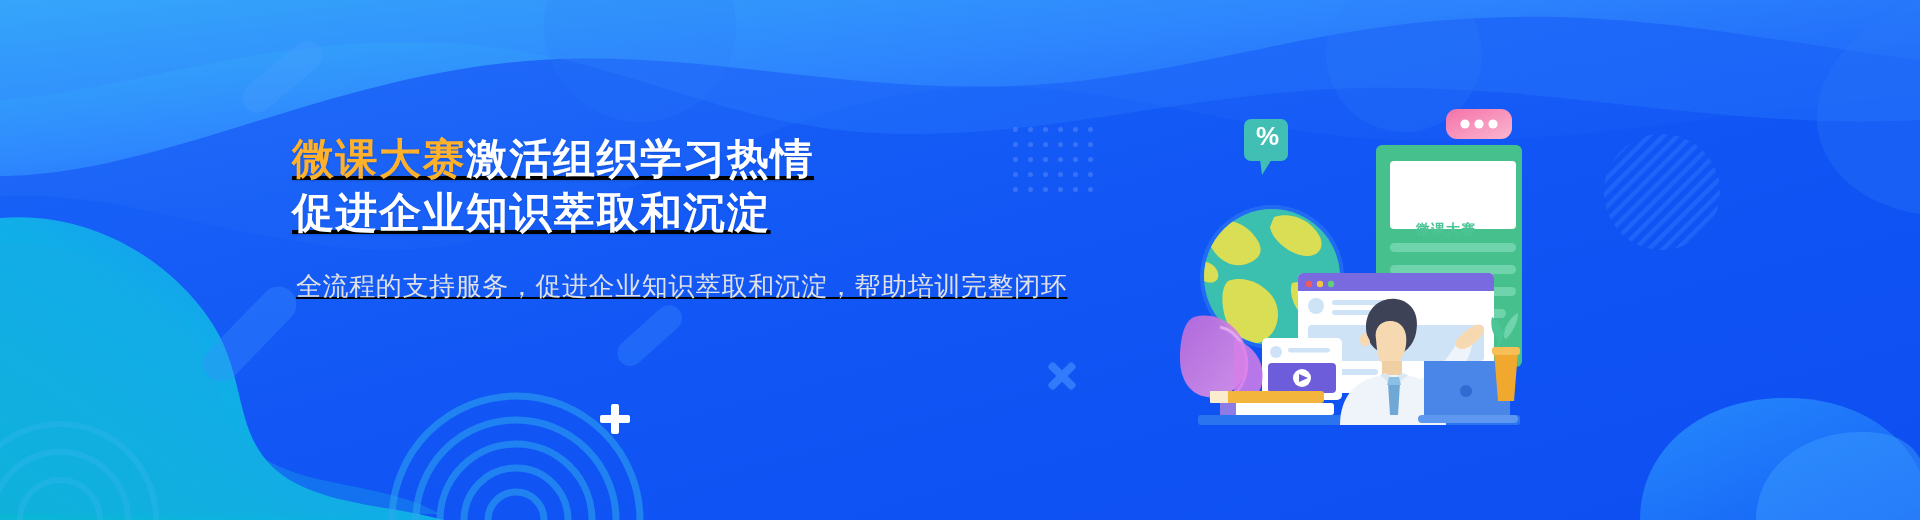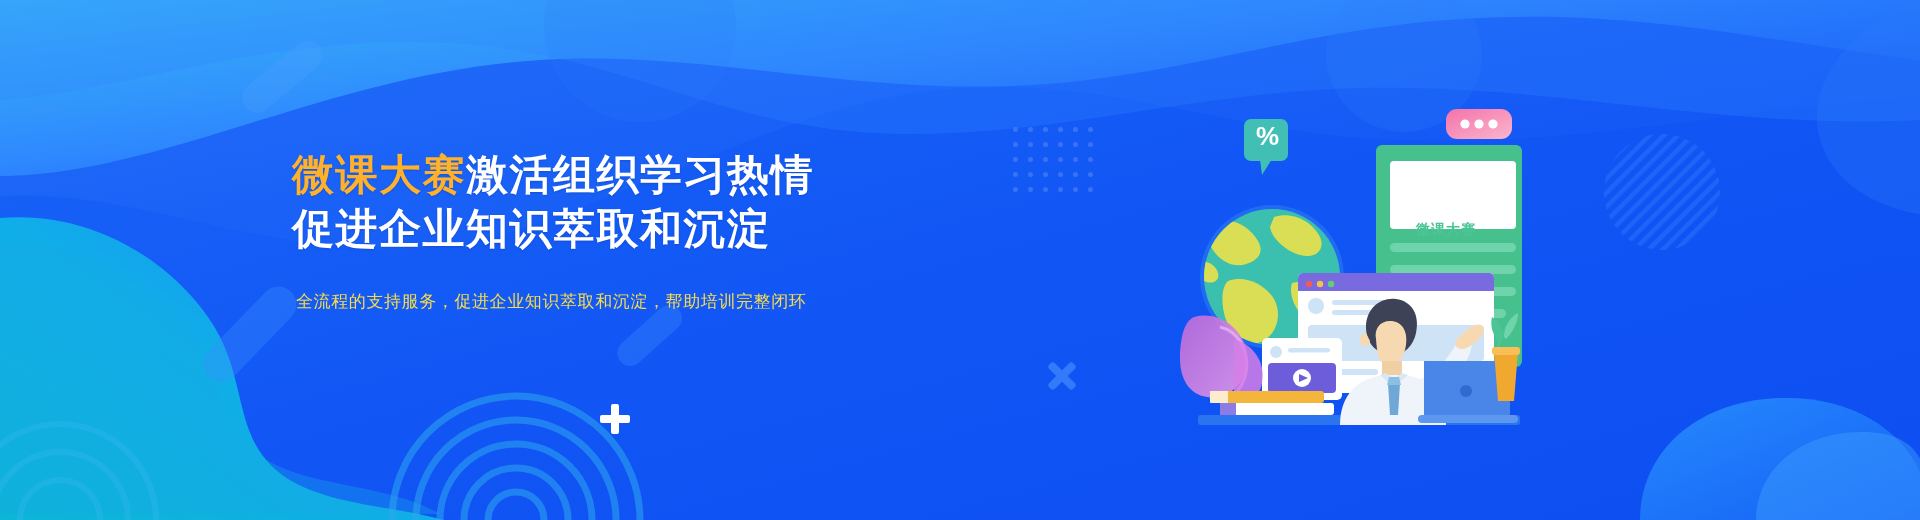--- a/index.html
+++ b/index.html
@@ -6,29 +6,29 @@
   *{box-sizing:border-box;}
   .banner{
     position:relative;width:1920px;height:520px;overflow:hidden;
     font-family:"Liberation Sans","DejaVu Sans",sans-serif;
     background:#1155f5;
   }
   .layer{position:absolute;inset:0;}
   .layer svg{display:block;width:1920px;height:520px;}
 
   
-  .copy{position:absolute;left:292px;top:148px;width:720px;z-index:40;}
+  .copy{position:absolute;left:292px;top:132px;width:720px;z-index:40;text-decoration:underline;}
   .headline{
     margin:0;color:#ffffff;font-size:42px;line-height:54px;font-weight:bold;
     letter-spacing:1.5px;white-space:nowrap;
     text-shadow:0 1px 2px rgba(0,20,80,.18);
   }
   .headline .hl{color:#ffb12c;}
   .subtitle{
-    margin:32px 0 0 4px;color:#fde047;font-size:17px;line-height:28px;
+    margin:32px 0 0 4px;color:#e5e5e5;font-size:26px;line-height:28px;
     letter-spacing:.6px;white-space:nowrap;opacity:.97;
   }
 
   
   .plus-mark{
     position:absolute;left:600px;top:404px;width:30px;height:30px;z-index:35;
   }
   .plus-mark:before,.plus-mark:after{
     content:"";position:absolute;background:#ffffff;border-radius:2px;
   }

